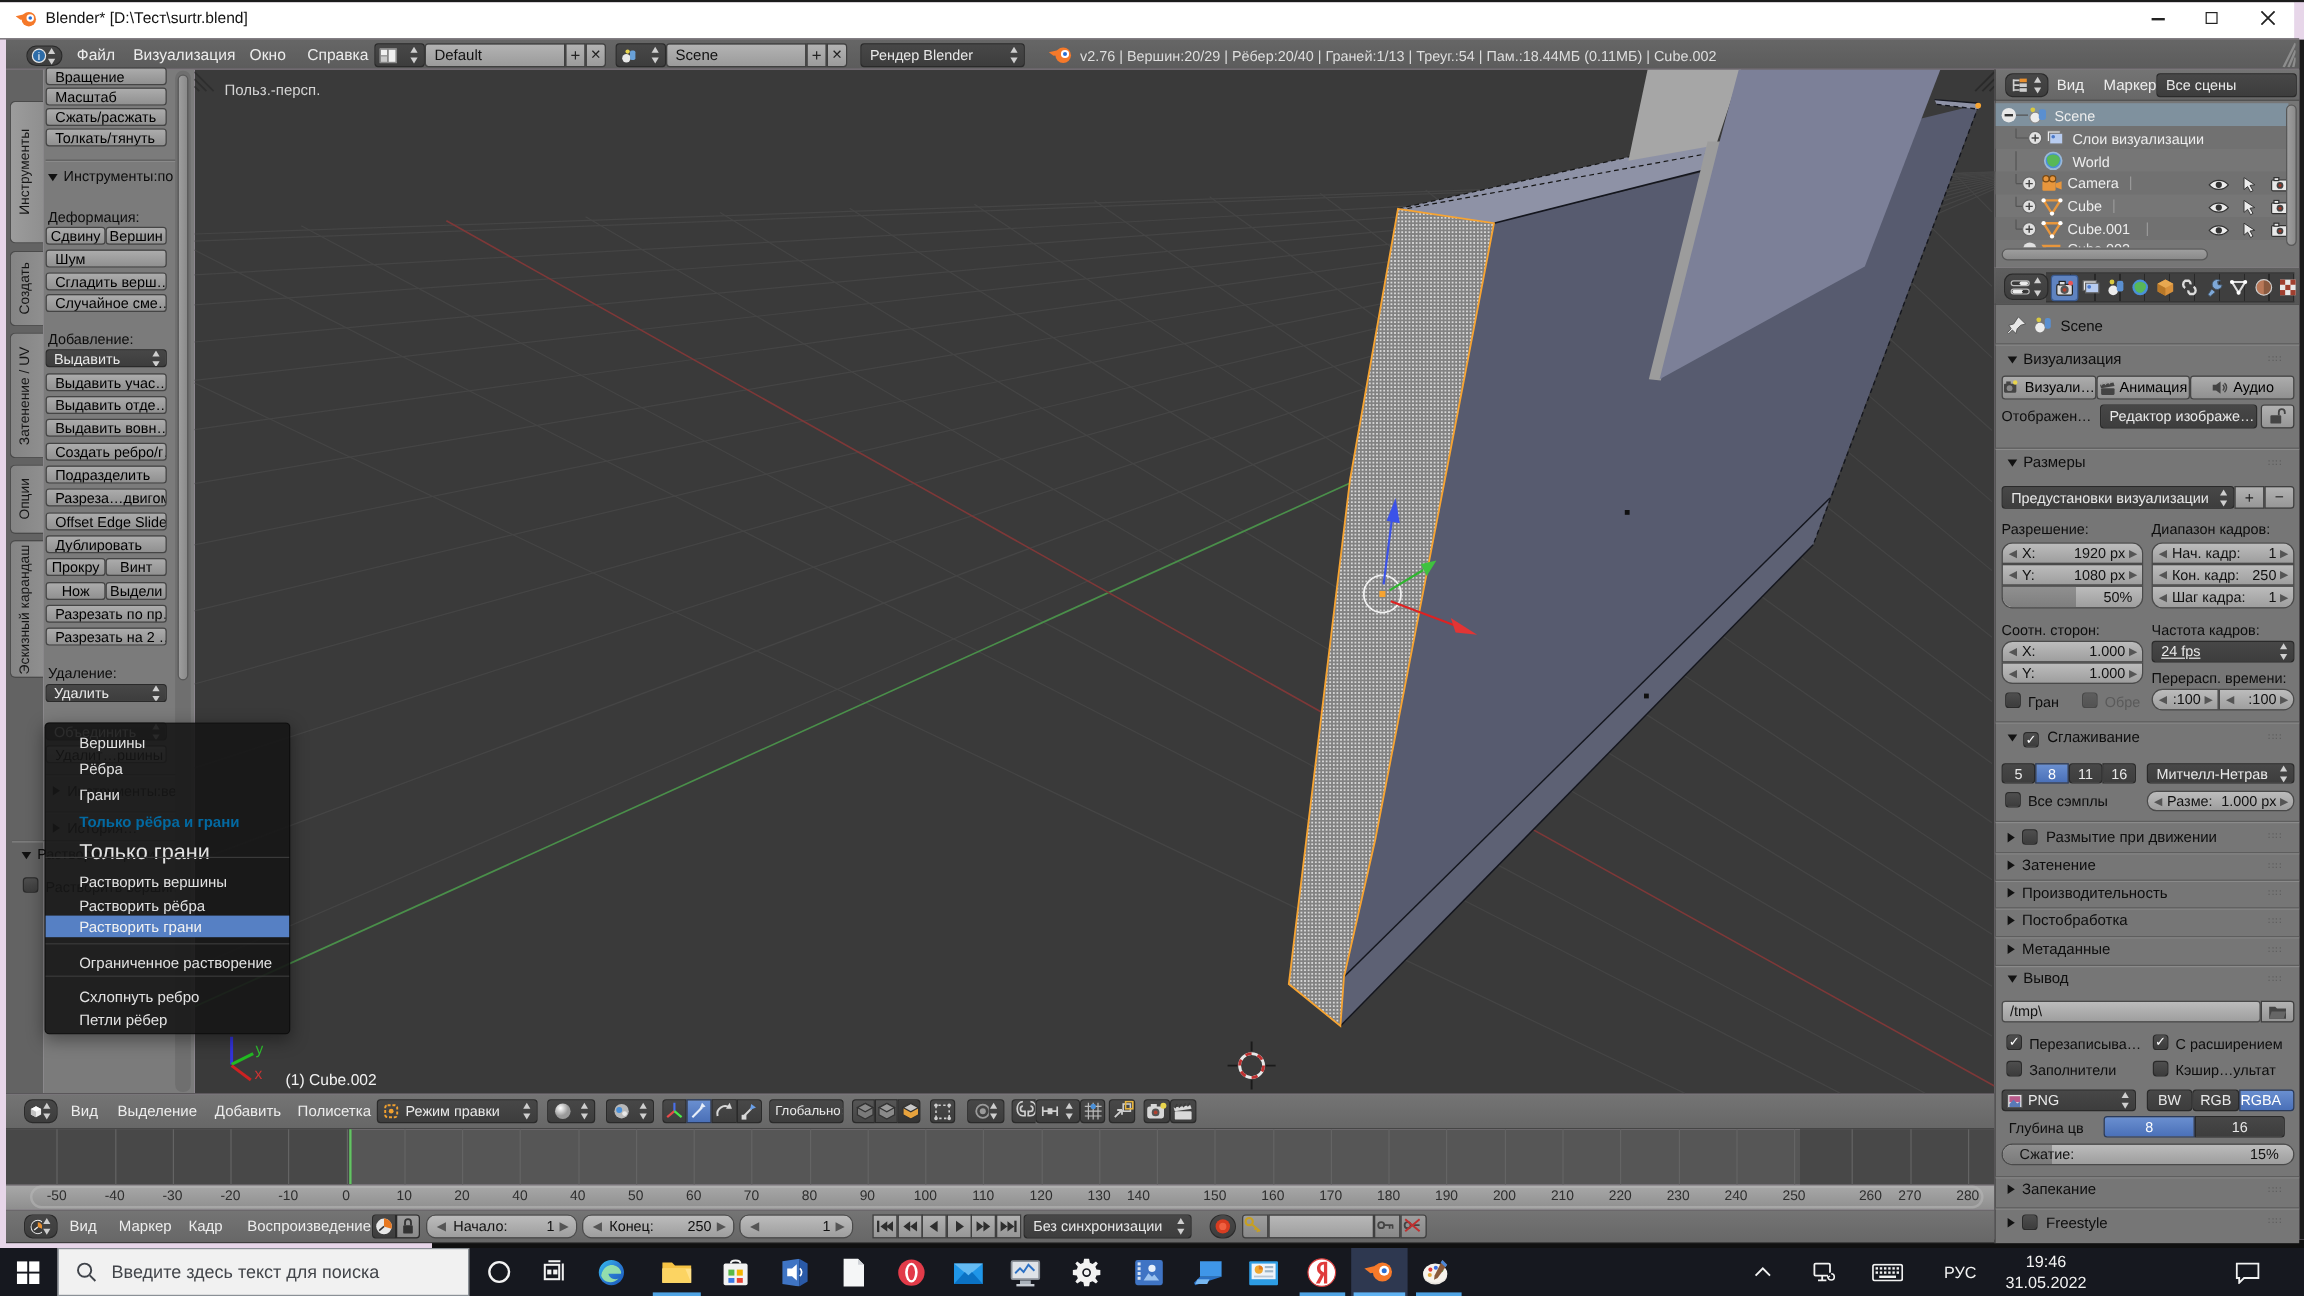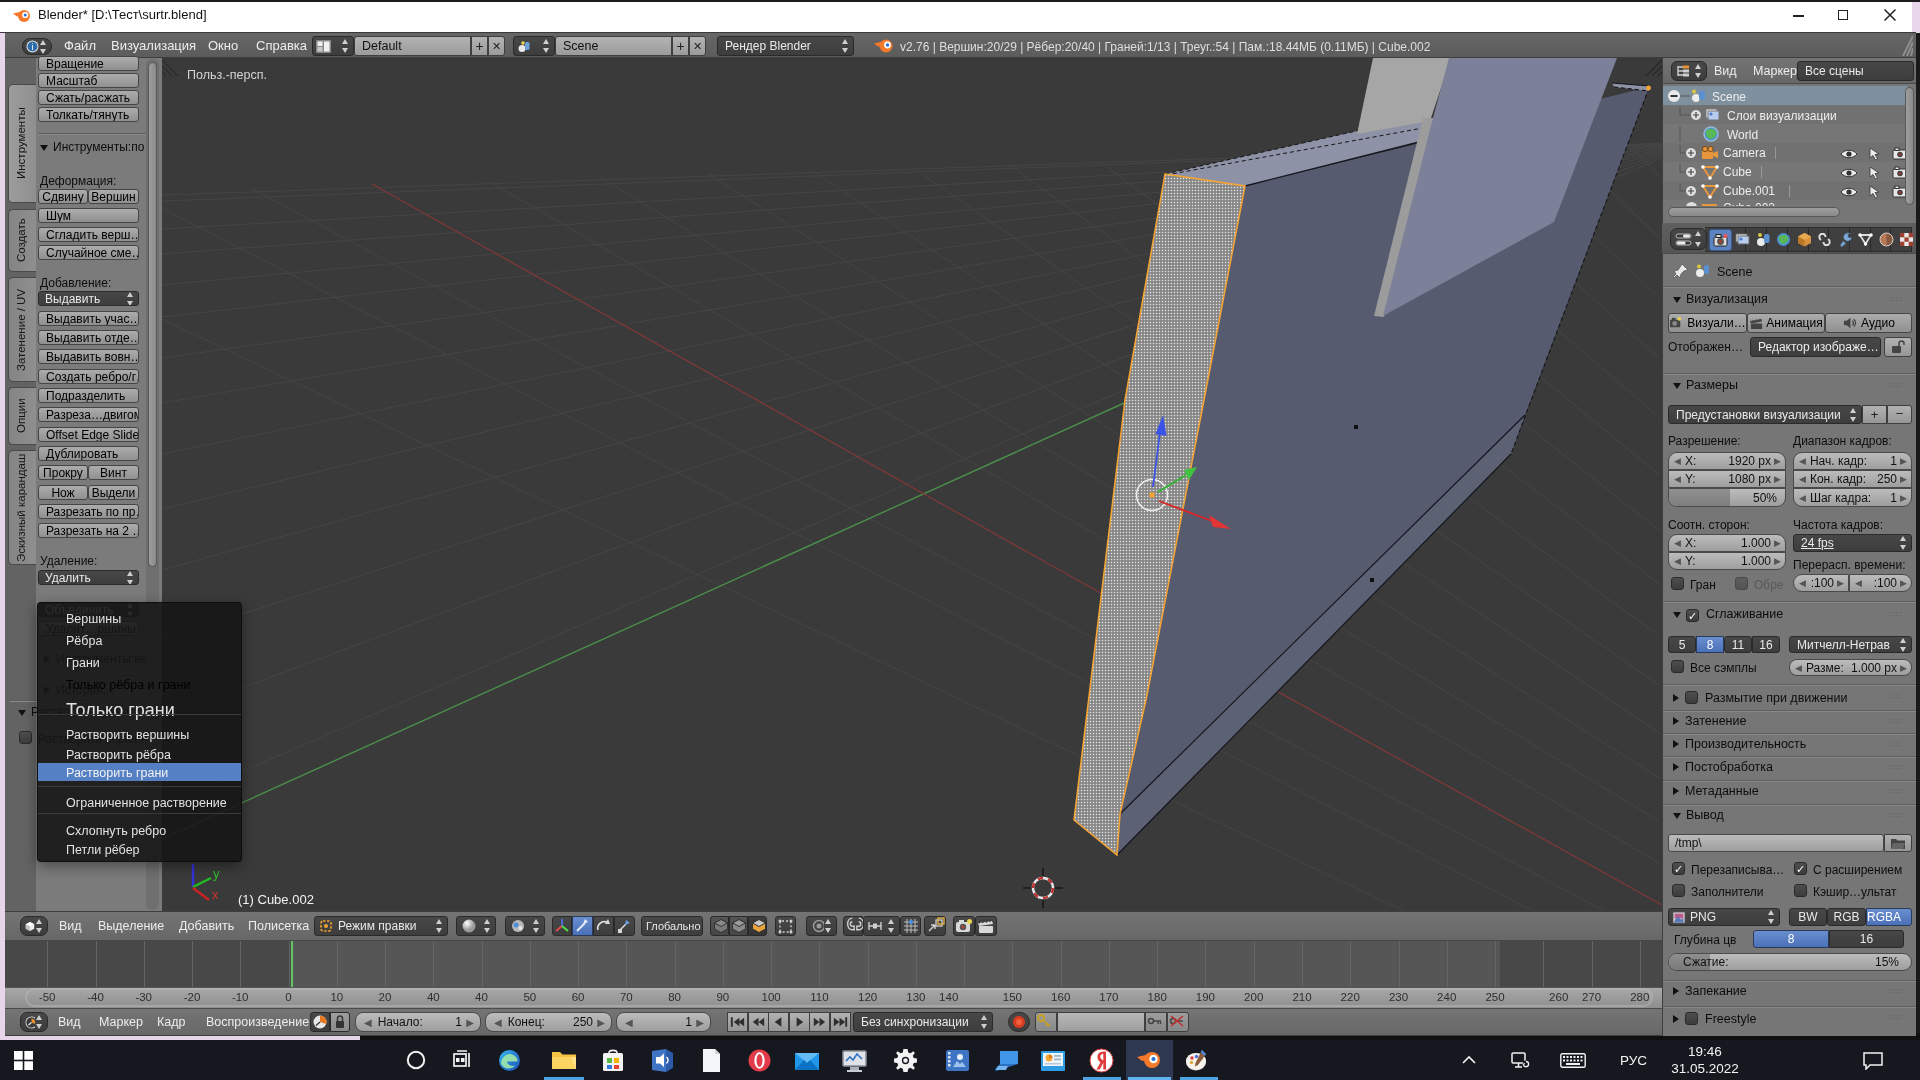--- a/index.html
+++ b/index.html
@@ -102,20 +102,27 @@
 
 <div id="taskbar" class="abs" style="left:0;top:1040px;width:1920px;height:40px;background:#16181f;">
 
 <svg class="abs" style="left:14px;top:11px" width="19" height="19" viewBox="0 0 19 19">
         <rect x="0" y="0" width="8.7" height="8.7" fill="#fff"></rect>
         <rect x="10.3" y="0" width="8.7" height="8.7" fill="#fff"></rect>
         <rect x="0" y="10.3" width="8.7" height="8.7" fill="#fff"></rect>
         <rect x="10.3" y="10.3" width="8.7" height="8.7" fill="#fff"></rect>
       </svg>
 
+<div class="abs" style="left:48px;top:0px;width:343px;height:40px;background:#f1f1f1;border:1px solid #8a9096;display:flex;align-items:center;">
+<svg style="margin-left:14px" width="18" height="18" viewBox="0 0 18 18">
+          <circle cx="7.5" cy="7.5" r="5.5" fill="none" stroke="#40444b" stroke-width="1.6"></circle>
+          <line x1="11.8" y1="11.8" x2="16.5" y2="16.5" stroke="#40444b" stroke-width="1.6"></line>
+        </svg>
+<span style="margin-left:12px;font-size:15px;color:#42454a;">Введите здесь текст для поиска</span>
+      </div>
 
 <svg class="abs" style="left:405px;top:9px" width="22" height="22">
         <circle cx="11" cy="11" r="8.2" fill="none" stroke="#f2f2f2" stroke-width="2"></circle>
       </svg>
 
 <svg class="abs" style="left:451px;top:9px" width="22" height="22" viewBox="0 0 22 22">
         <rect x="3" y="5" width="12" height="12" fill="none" stroke="#f2f2f2" stroke-width="1.7"></rect>
         <path d="M18 4 L18 18 M6 2 L16 2" stroke="#f2f2f2" stroke-width="1.7"></path>
         <rect x="5" y="9" width="3.5" height="4" fill="#f2f2f2"></rect>
         <rect x="10" y="9" width="3.5" height="4" fill="#f2f2f2"></rect>
@@ -1065,21 +1072,21 @@
     <div class="lbl" style="left:1673px;top:984px;font-size:12.5px;"><span class="tri"></span>Запекание</div>
     <div class="grip" style="left:1890px;top:987px;">∷∷</div>
     <div class="sep" style="left:1663px;top:1006px;width:253px;"></div>
     <div class="lbl" style="left:1673px;top:1010px;font-size:12.5px;"><span class="tri"></span><span class="chk" style="position:relative;display:inline-block;margin-right:7px;top:2px;left:0;"></span>Freestyle</div>
     <div class="grip" style="left:1890px;top:1013px;">∷∷</div>
 
 <div class="abs" style="left:37px;top:602px;width:205px;height:260px;background:rgba(22,22,22,0.9);border:1px solid rgba(0,0,0,0.5);border-radius:4px;box-shadow:0 4px 14px rgba(0,0,0,0.4);"></div>
 <div class="wlbl" style="left:66px;top:612px;font-size:12.5px;color:#e2e2e2;">Вершины</div>
 <div class="wlbl" style="left:66px;top:634px;font-size:12.5px;color:#e2e2e2;">Рёбра</div>
 <div class="wlbl" style="left:66px;top:656px;font-size:12.5px;color:#e2e2e2;">Грани</div>
-<div class="wlbl" style="left:66px;top:678px;font-size:12.5px;color:#000000;">Только рёбра и грани</div>
+<div class="wlbl" style="left:66px;top:678px;font-size:12.5px;color:#0369a1;font-weight:bold;">Только рёбра и грани</div>
 <div class="wlbl" style="left:66px;top:700px;font-size:18px;color:#e2e2e2;">Только грани</div>
 <div class="abs" style="left:38px;top:714px;width:203px;height:1px;background:#3a3a3a;"></div>
 <div class="wlbl" style="left:66px;top:728px;font-size:12.5px;color:#e2e2e2;">Растворить вершины</div>
 <div class="wlbl" style="left:66px;top:748px;font-size:12.5px;color:#e2e2e2;">Растворить рёбра</div>
 <div class="abs" style="left:38px;top:763px;width:203px;height:18px;background:#5680c4;"></div>
 <div class="wlbl" style="left:66px;top:766px;font-size:12.5px;color:#f2f2f2;">Растворить грани</div>
 <div class="abs" style="left:38px;top:786px;width:203px;height:1px;background:#3a3a3a;"></div>
 <div class="wlbl" style="left:66px;top:796px;font-size:12.5px;color:#e2e2e2;">Ограниченное растворение</div>
 <div class="abs" style="left:38px;top:813px;width:203px;height:1px;background:#3a3a3a;"></div>
 <div class="wlbl" style="left:66px;top:824px;font-size:12.5px;color:#e2e2e2;">Схлопнуть ребро</div>

